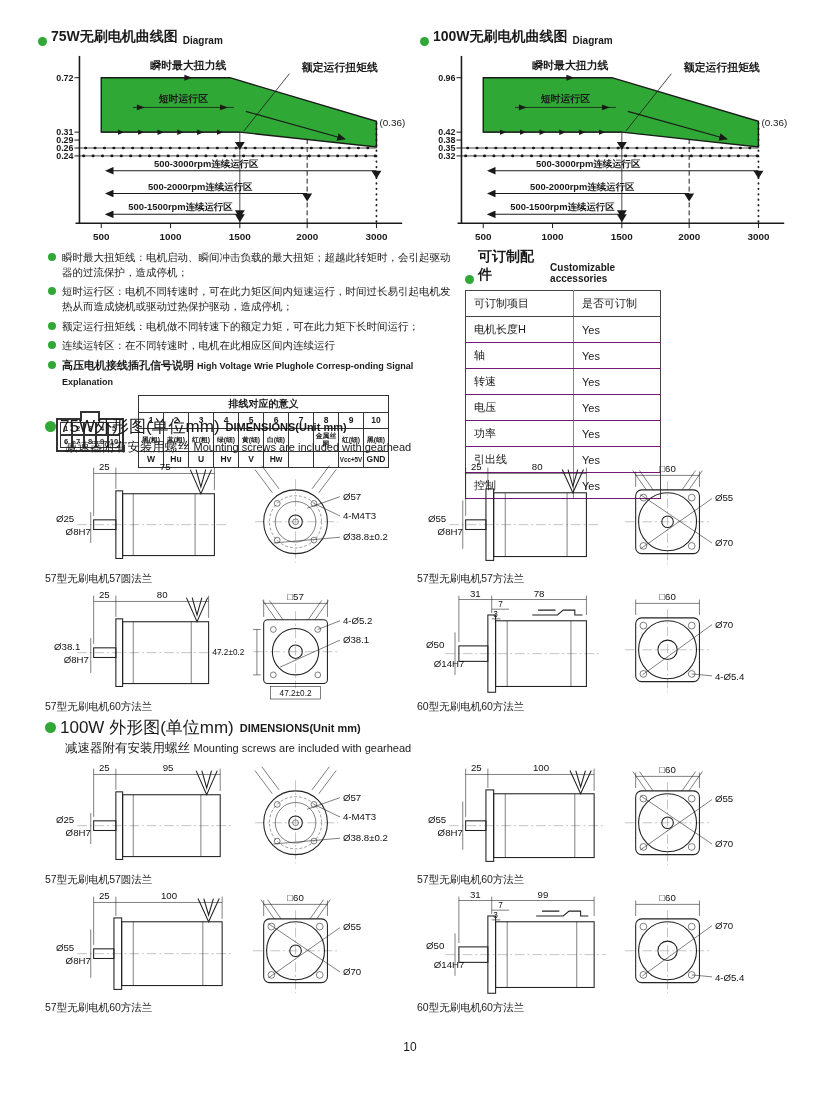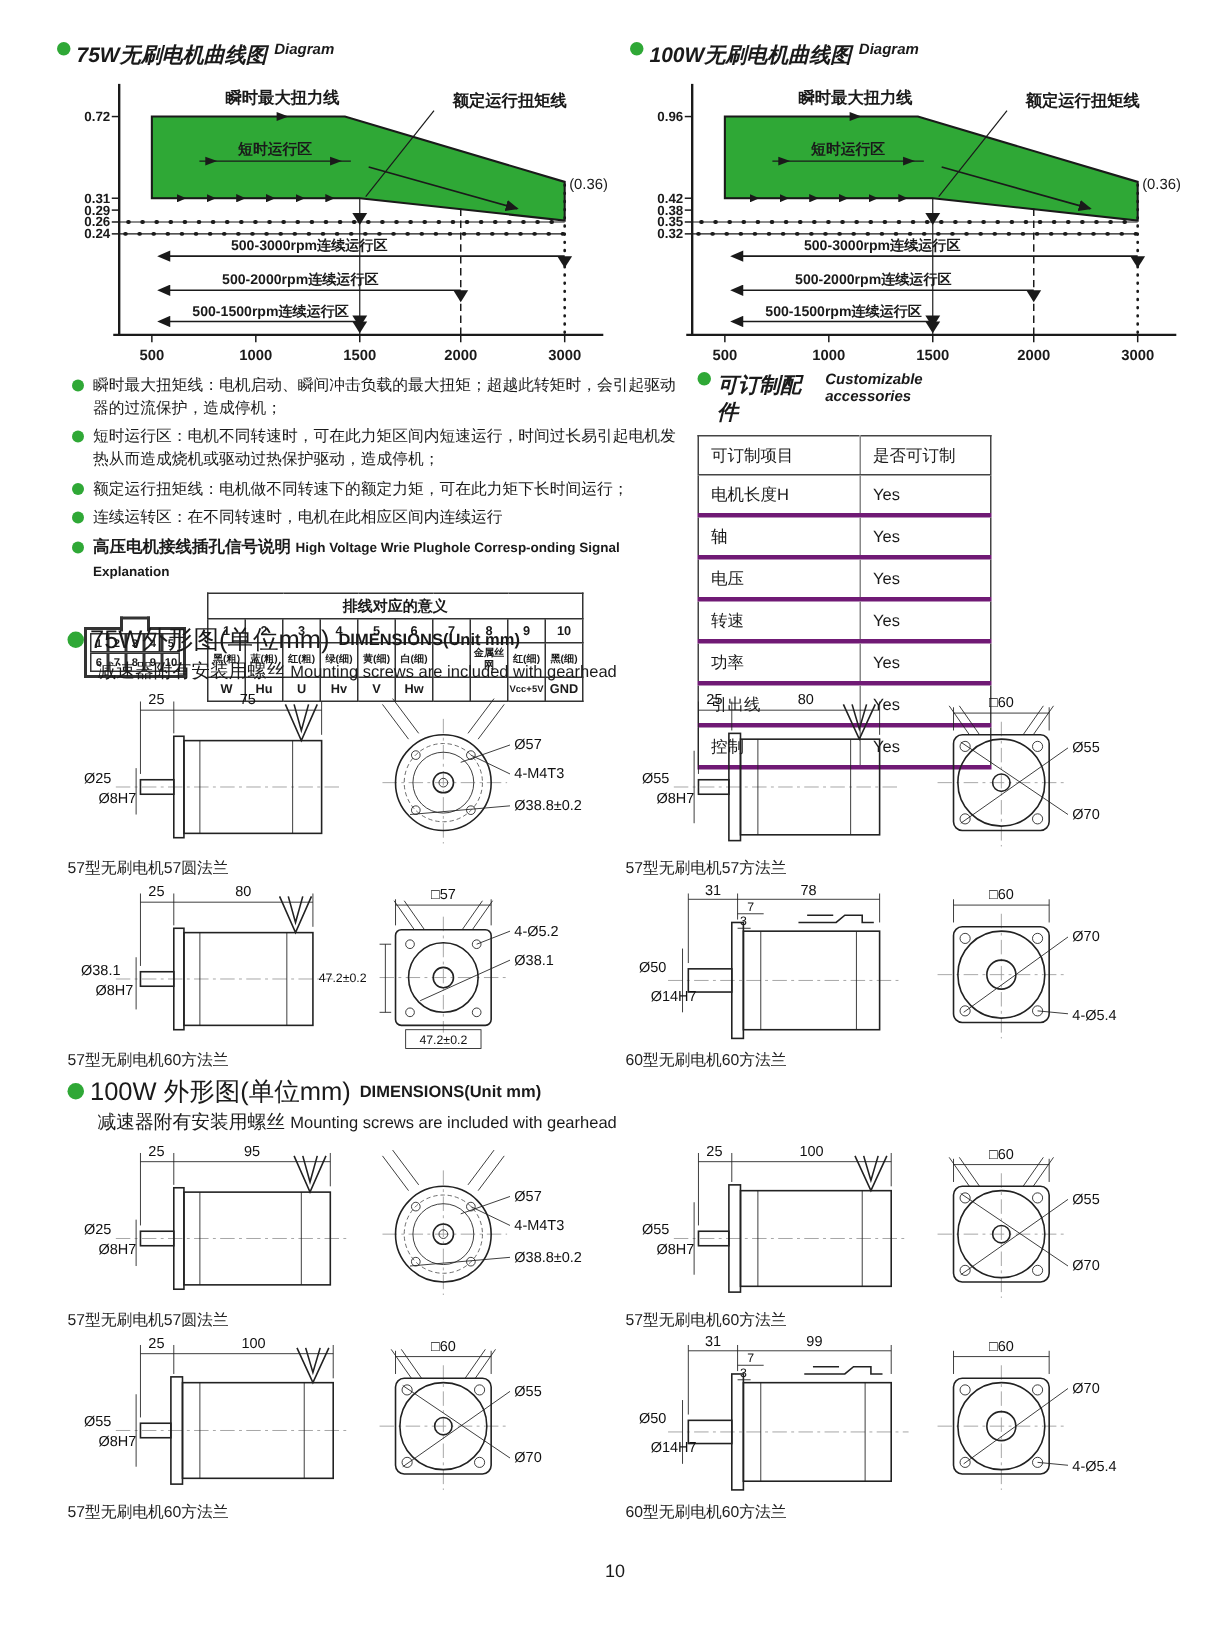--- a/index.html
+++ b/index.html
@@ -1,19 +1,19 @@
 <!DOCTYPE html>
 <html><head>
 <meta charset="utf-8">
 <style>
   html,body{margin:0;padding:0;background:#fff;}
   body{width:820px;height:1101px;position:relative;font-family:"Liberation Sans",sans-serif;color:#1a1a1a;}
   .dot{display:inline-block;width:9px;height:9px;border-radius:50%;background:#2fa836;margin-right:4px;flex:0 0 auto;}
   .dot.big{width:11px;height:11px;}
-  .sec-head{display:flex;align-items:flex-start;margin-bottom:2px;font-style:italic;}
+  .sec-head{display:flex;align-items:flex-end;margin-bottom:2px;}
   .sec-head .cn{font-weight:bold;font-size:14px;}
   .sec-head .en{font-weight:bold;font-size:10px;margin-left:5px;}
   .chart-block{position:absolute;width:382px;}
   #chart75{left:38px;top:28px;}
   #chart100{left:420px;top:28px;}
   svg.chart{width:372px;height:198px;display:block;}
   svg text{font-family:"Liberation Sans",sans-serif;}
   .gz{fill:#2fa836;stroke:#1a1a1a;stroke-width:1.4;}
   .ax{stroke:#1a1a1a;stroke-width:1.6;fill:none;}
   .tick{stroke:#1a1a1a;stroke-width:1;}
@@ -44,21 +44,21 @@
   table.wire{border-collapse:collapse;table-layout:fixed;}
   table.wire td,table.wire th{border:1px solid #333;text-align:center;padding:1px 0;height:13px;}
   table.wire th.ttl{font-size:10px;font-weight:bold;height:14px;margin-top:32px;}
   table.wire td{width:24px;font-size:8.5px;font-weight:bold;}
   table.wire tr.colors td{font-size:6.8px;height:20px;line-height:1.1;word-break:break-all;}
   table.wire tr.signals td{font-size:8.5px;}
   table.wire tr.signals td.tiny{font-size:6.3px;}
   
   #accessories{position:absolute;left:465px;top:248px;width:205px;}
   table.acc{border-collapse:collapse;width:196px;margin-top:6px;border:1.5px solid #444;}
-  table.acc th,table.acc td{border-bottom:3px solid #701a75;font-size:11px;text-align:left;padding:5px 8px;}
+  table.acc th,table.acc td{border-bottom:1px solid #701a75;font-size:11px;text-align:left;padding:5px 8px;}
   table.acc th{font-weight:normal;border-bottom:1.2px solid #444;}
   table.acc .c2{border-left:1px solid #888;width:70px;}
   
   .dim-section{position:absolute;width:745px;left:45px;}
   #sec75{top:415px;}
   #sec100{top:716px;}
   .dim-head{display:flex;align-items:center;}
   .dim-head .cn{font-weight:normal;font-size:17px;}
   .dim-head .en{font-weight:bold;font-size:11px;margin-left:6px;}
   .dim-sub{font-size:12.5px;font-weight:400;margin:1px 0 2px 20px;}
@@ -321,25 +321,25 @@
         </tr>
     <tr>
           <td>电机长度H</td>
           <td class="c2">Yes</td>
         </tr>
     <tr>
           <td>轴</td>
           <td class="c2">Yes</td>
         </tr>
     <tr>
-          <td>电压</td>
+          <td>转速</td>
           <td class="c2">Yes</td>
         </tr>
     <tr>
-          <td>转速</td>
+          <td>电压</td>
           <td class="c2">Yes</td>
         </tr>
     <tr>
           <td>功率</td>
           <td class="c2">Yes</td>
         </tr>
     <tr>
           <td>引出线</td>
           <td class="c2">Yes</td>
         </tr>

